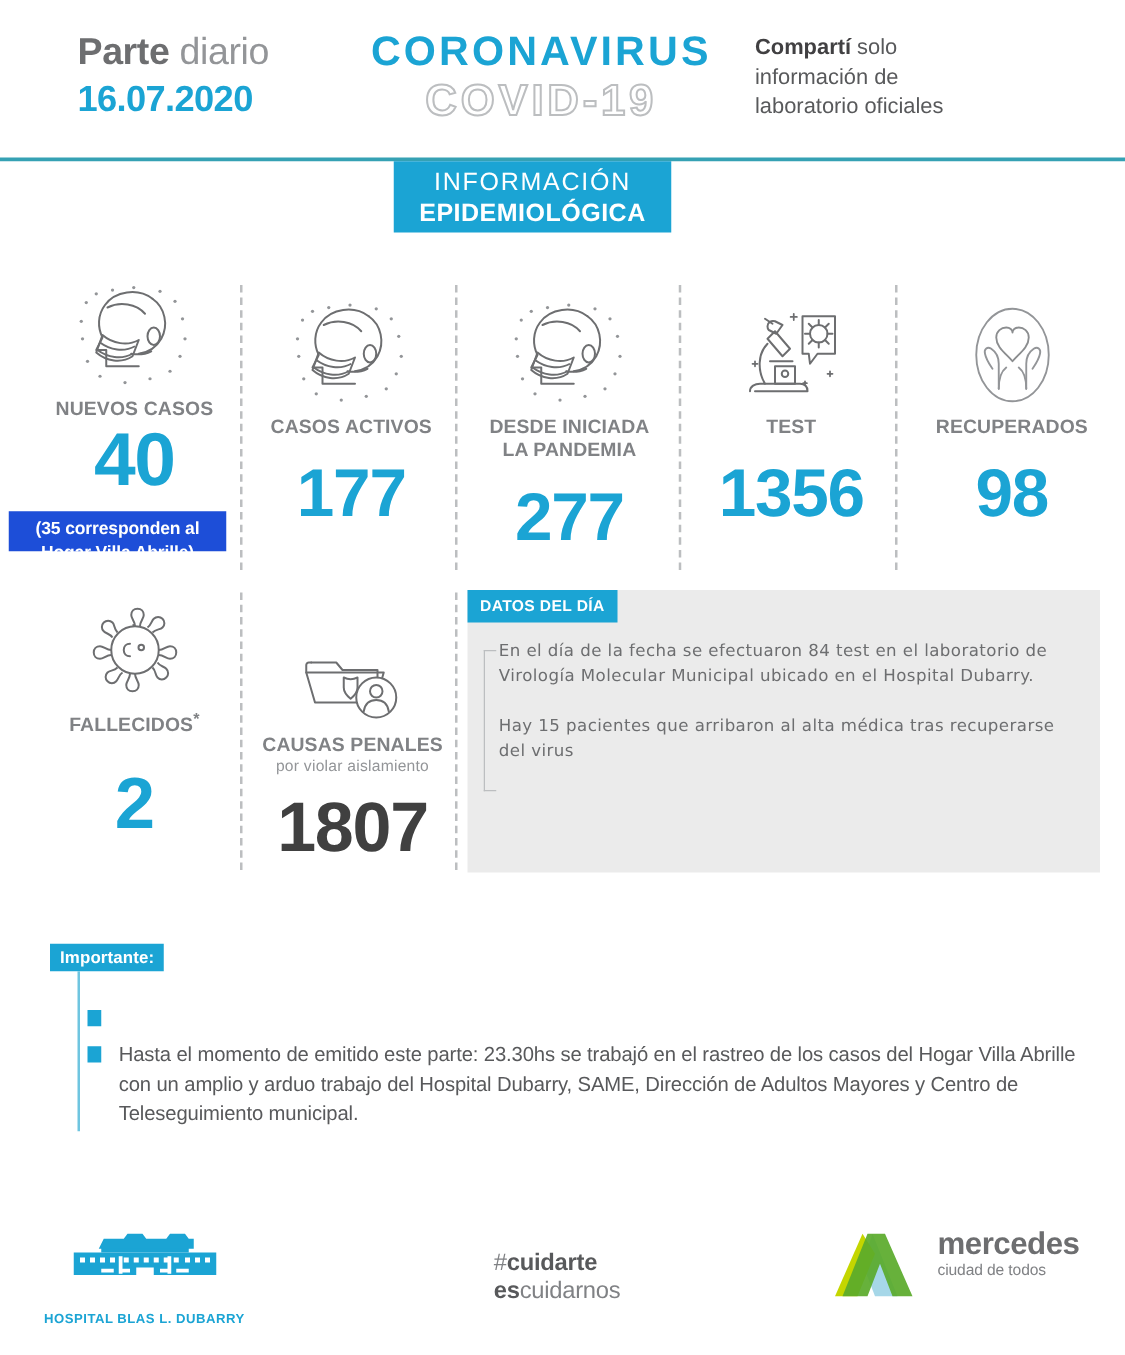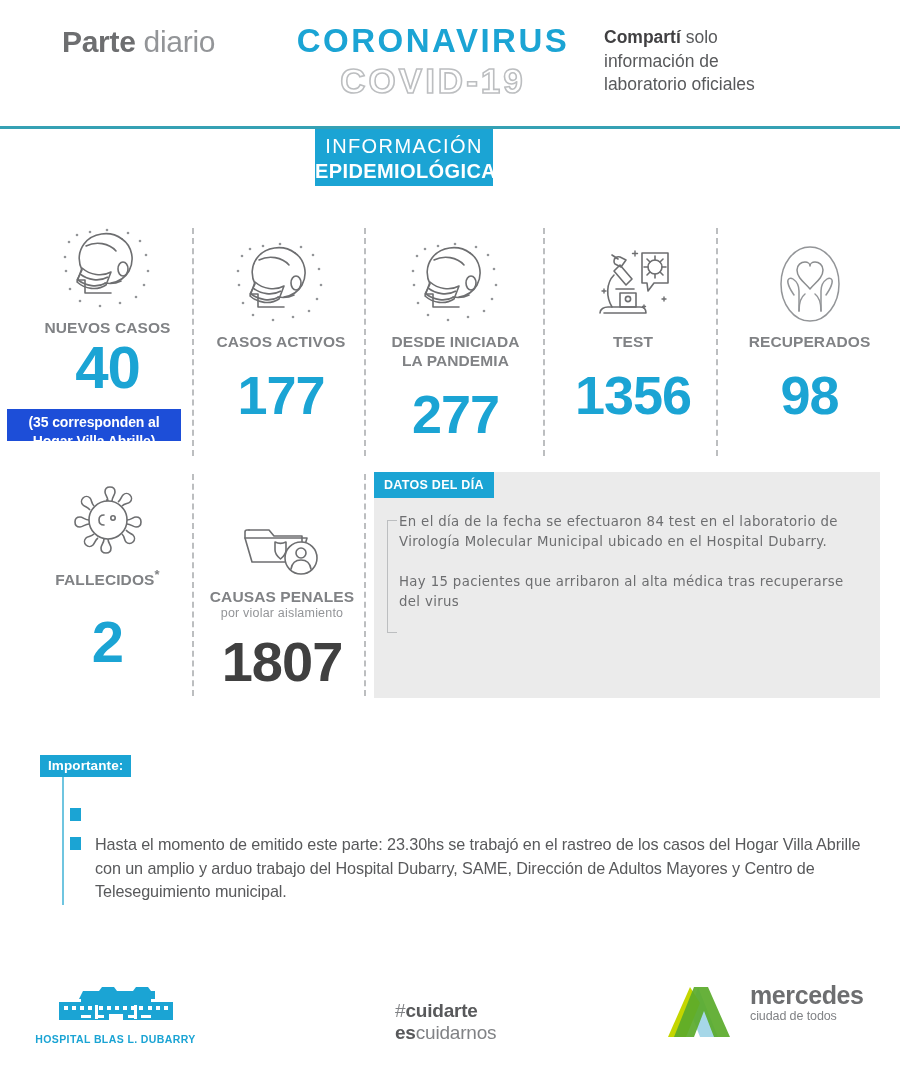--- a/index.html
+++ b/index.html
@@ -27,21 +27,21 @@
   }
 
   .hdr-right { position: absolute; left: 604px; top: 26px; width: 280px; }
   .hdr-share { font-size: 17.5px; line-height: 23.5px; color: #58595b; }
   .hdr-share b { font-weight: 700; color: #414042; }
 
   .hdr-rule { position: absolute; left: 0; top: 126px; width: 900px; height: 3px; background: #35a1b4; }
 
   
   .info-badge {
-    position: absolute; left: 315px; top: 129px; width: 178px; height: 57px;
+    position: absolute; left: 315px; top: 129px; width: 222px; height: 57px;
     background: #1ba4d4; color: #fff; text-align: center; padding-top: 5px;
   }
   .info-badge .l1 { font-size: 20px; font-weight: 400; letter-spacing: 1.4px; line-height: 25px; }
   .info-badge .l2 { font-size: 20px; font-weight: 700; letter-spacing: 0.4px; line-height: 24px; }
 
   
   .row1 { position: absolute; left: 0; top: 225px; width: 900px; height: 235px; }
   .stat { position: absolute; text-align: center; }
   .stat .icon { height: 86px; display: flex; align-items: flex-end; justify-content: center; }
   .stat .lbl {
@@ -108,21 +108,21 @@
   .imp-list { position: absolute; left: 70px; top: 54px; width: 810px; }
   .imp-item { position: relative; padding-left: 25px; }
   .imp-item + .imp-item { margin-top: 29px; }
   .imp-bullet { position: absolute; left: 0; top: 4px; width: 11px; height: 13px; background: #1ba4d4; }
   .imp-text { color: #58595b; font-size: 16.2px; line-height: 23.5px; letter-spacing: -0.1px; }
 
   
   .footer { position: absolute; left: 0; top: 975px; width: 900px; height: 109px; }
 
   .hosp-logo { position: absolute; left: 28px; top: 5px; width: 175px; text-align: center; }
-  .hosp-name { color: #1ba4d4; font-weight: 700; font-size: 10.5px; letter-spacing: 0.4px; margin-top: 1px; }
+  .hosp-name { color: #1ba4d4; font-weight: 700; font-size: 10.5px; letter-spacing: 0.4px; margin-top: 16px; }
 
   .cuidarte { position: absolute; left: 395px; top: 25px; width: 160px; font-size: 19px; line-height: 22px; letter-spacing: -0.2px; }
   .cuidarte .hash { color: #808285; font-weight: 400; }
   .cuidarte b { color: #58595b; font-weight: 700; }
   .cuidarte span { color: #808285; font-weight: 400; }
 
   .mercedes { position: absolute; left: 660px; top: 8px; width: 230px; display: flex; align-items: flex-start; gap: 10px; }
   .merc-txt { line-height: 1; }
   .merc-name { font-size: 25px; font-weight: 700; color: #6d6e70; letter-spacing: -0.4px; }
   .merc-sub { font-size: 12.5px; color: #808285; letter-spacing: -0.1px; margin-top: 2px; }
@@ -131,20 +131,21 @@
 <body>
 
 <div class="page">
 
   <div class="header">
     <div class="hdr-left">
       <div class="hdr-parte">
         <b>Parte</b>
         <span>diario</span>
       </div>
+      <div class="hdr-date">16.07.2020</div>
     </div>
 
     <div class="hdr-mid">
       <div class="hdr-corona">CORONAVIRUS</div>
       <div class="hdr-covid">COVID-19</div>
     </div>
 
     <div class="hdr-right">
       <div class="hdr-share">
         <b>Compartí</b>

